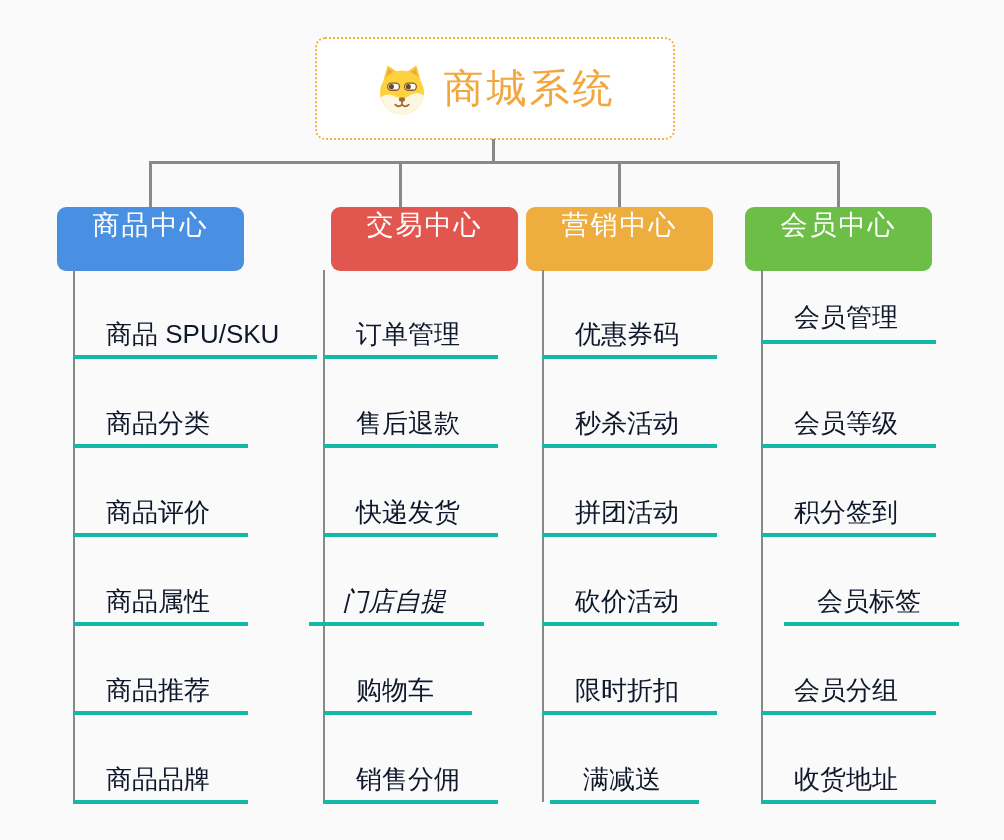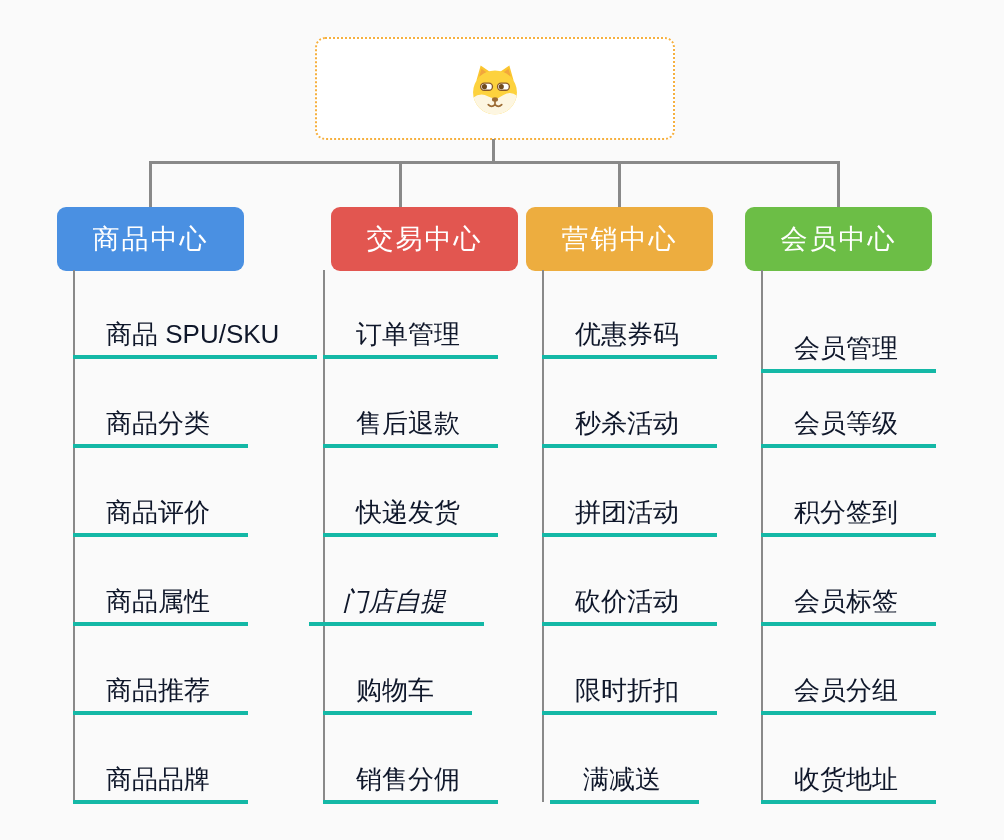--- a/index.html
+++ b/index.html
@@ -14,21 +14,21 @@
   .branch-rail{width:2px;top:270px;height:532px;}
   .root-node{
     position:absolute;left:315px;top:37px;width:360px;height:103px;
     box-sizing:border-box;background:#FFFFFF;border:2px dotted #F6B03E;
     border-radius:10px;display:flex;align-items:center;justify-content:center;gap:15px;
   }
   .root-title{font-size:40px;letter-spacing:3px;white-space:nowrap;}
   .dog{width:54px;height:54px;flex:0 0 auto;}
   .branch-box{
     position:absolute;top:207px;width:187px;height:64px;border-radius:9px;
-    display:flex;align-items:center;justify-content:center;
+    display:flex;align-items:flex-start;justify-content:center;
     color:#FFFFFF;font-size:27px;letter-spacing:2px;box-sizing:border-box;
   }
   .leaf{
     position:absolute;width:max-content;white-space:nowrap;
     font-size:26px;line-height:27px;color:#0f172a;
     padding:0 38px 7px 33px;border-bottom:4px solid #14b8a6;
   }
 </style>
 </head>
 <body>
@@ -48,20 +48,21 @@
       <polygon points="50.5,17 48,8 41,13" fill="#F2A63C"></polygon>
       <circle cx="32" cy="36" r="26" fill="#FDD23E"></circle>
       <path clip-path="url(#headClip)" fill="#FDF6E1" d="M4,44 Q14,35 24,41 Q33,46 42,39 Q52,33 60,42 L60,64 L4,64 Z"></path>
       <rect x="15" y="25" width="14" height="8.5" rx="4.2" fill="#FFFFFF" stroke="#8A5A28" stroke-width="1.6"></rect>
       <rect x="35" y="25" width="14" height="8.5" rx="4.2" fill="#FFFFFF" stroke="#8A5A28" stroke-width="1.6"></rect>
       <circle cx="19.5" cy="29.2" r="3" fill="#6F4A1E"></circle>
       <circle cx="39.5" cy="29.2" r="3" fill="#6F4A1E"></circle>
       <ellipse cx="32" cy="44.5" rx="3.6" ry="2.6" fill="#9C6B33"></ellipse>
       <path d="M32,46.5 L32,50.5 M24,50.5 Q28,54.5 32,50.5 Q36,54.5 40,50.5" fill="none" stroke="#9C6B33" stroke-width="2" stroke-linecap="round"></path>
     </svg>
+    <span class="root-title" style="color: rgb(242, 166, 60);">商城系统</span>
   </div>
 
   <div class="line root-drop"></div>
   <div class="line trunk"></div>
 
   <div>
   <div class="line branch-drop" style="left: 149px;"></div>
   <div class="branch-box" style="left: 57px; background: rgb(74, 144, 226);">
     <span>商品中心</span>
   </div>
@@ -114,25 +115,25 @@
   <div class="leaf" style="left: 542px; top: 677px;">限时折扣</div>
 
   <div class="leaf" style="left: 542px; top: 766px; margin-left: 8px;">满减送</div>
 
   <div class="line branch-drop" style="left: 837px;"></div>
   <div class="branch-box" style="left: 745px; background: rgb(108, 190, 70);">
     <span>会员中心</span>
   </div>
   <div class="line branch-rail" style="left: 761px;"></div>
 
-  <div class="leaf" style="left: 761px; top: 335px;">会员管理</div>
+  <div class="leaf" style="left: 761px; top: 306px; font-family: Liberation Mono, monospace;">会员管理</div>
 
   <div class="leaf" style="left: 761px; top: 410px;">会员等级</div>
 
   <div class="leaf" style="left: 761px; top: 499px;">积分签到</div>
 
-  <div class="leaf" style="left: 761px; top: 588px;">会员标签</div>
+  <div class="leaf" style="left: 784px; top: 588px;">会员标签</div>
 
   <div class="leaf" style="left: 761px; top: 677px;">会员分组</div>
 
   <div class="leaf" style="left: 761px; top: 766px;">收货地址</div>
 </div>
 </div>
 
 </body></html>

